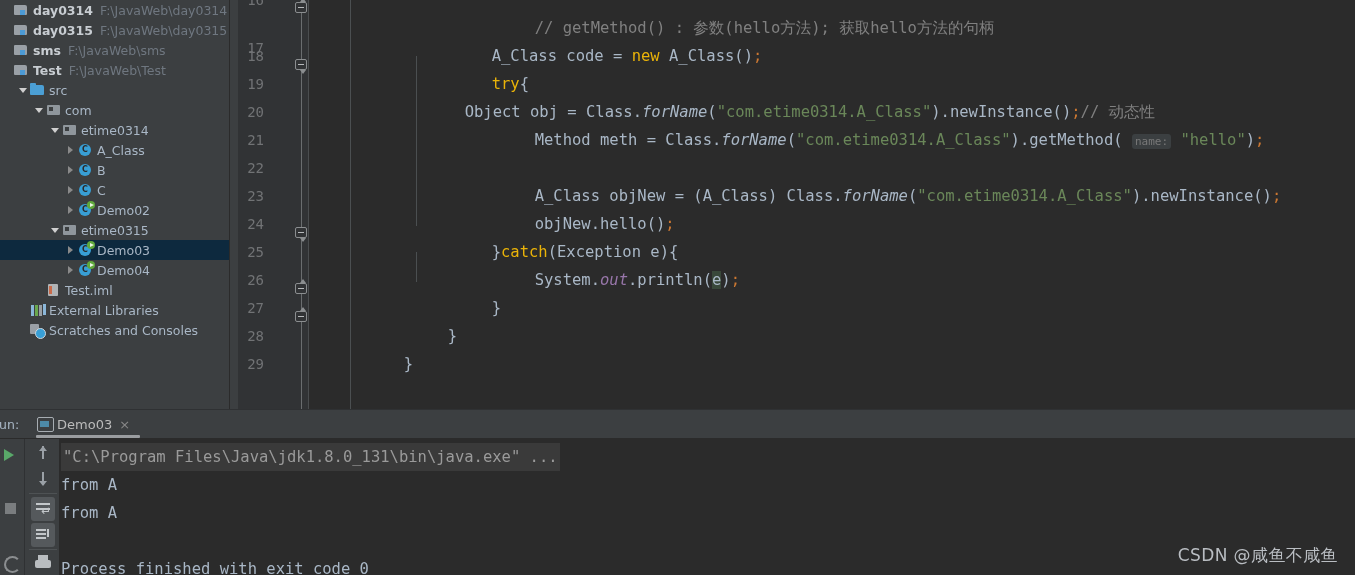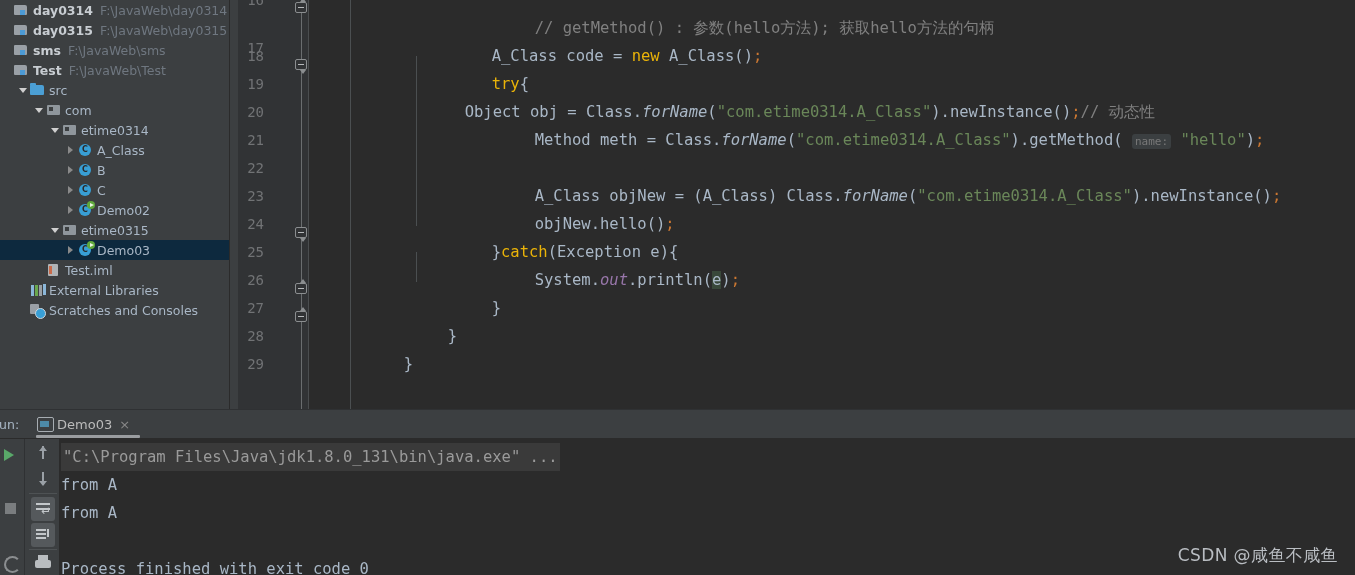--- a/index.html
+++ b/index.html
@@ -475,20 +475,30 @@
       </div>
       <div class="tree-row selected">
         <span class="indent" style="width: 64px;"></span>
         <span class="arrow">
           <span class="tri-r"></span>
         </span>
         <span class="ico ico-class runnable">
           <span class="play"></span>
         </span>
         <span class="tree-label">Demo03</span>
+      </div>
+      <div class="tree-row">
+        <span class="indent" style="width: 64px;"></span>
+        <span class="arrow">
+          <span class="tri-r"></span>
+        </span>
+        <span class="ico ico-class runnable">
+          <span class="play"></span>
+        </span>
+        <span class="tree-label">Demo04</span>
       </div>
       <div class="tree-row">
         <span class="indent" style="width: 32px;"></span>
         <span class="arrow"></span>
         <span class="ico ico-iml"></span>
         <span class="tree-label">Test.iml</span>
       </div>
       <div class="tree-row">
         <span class="indent" style="width: 16px;"></span>
         <span class="arrow"></span>

